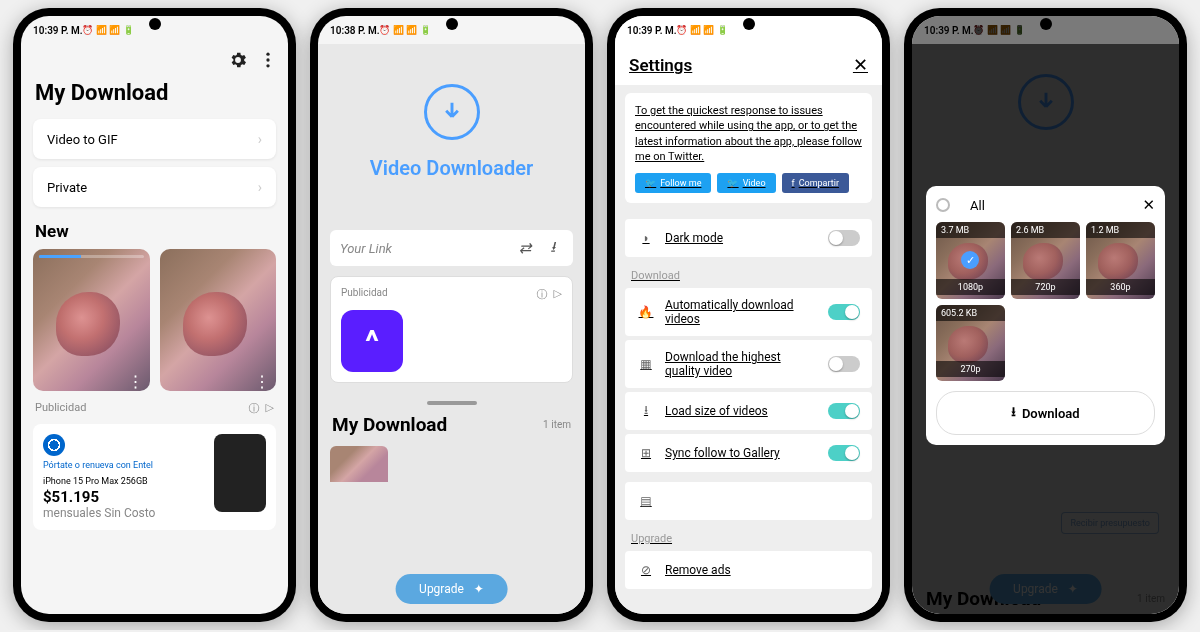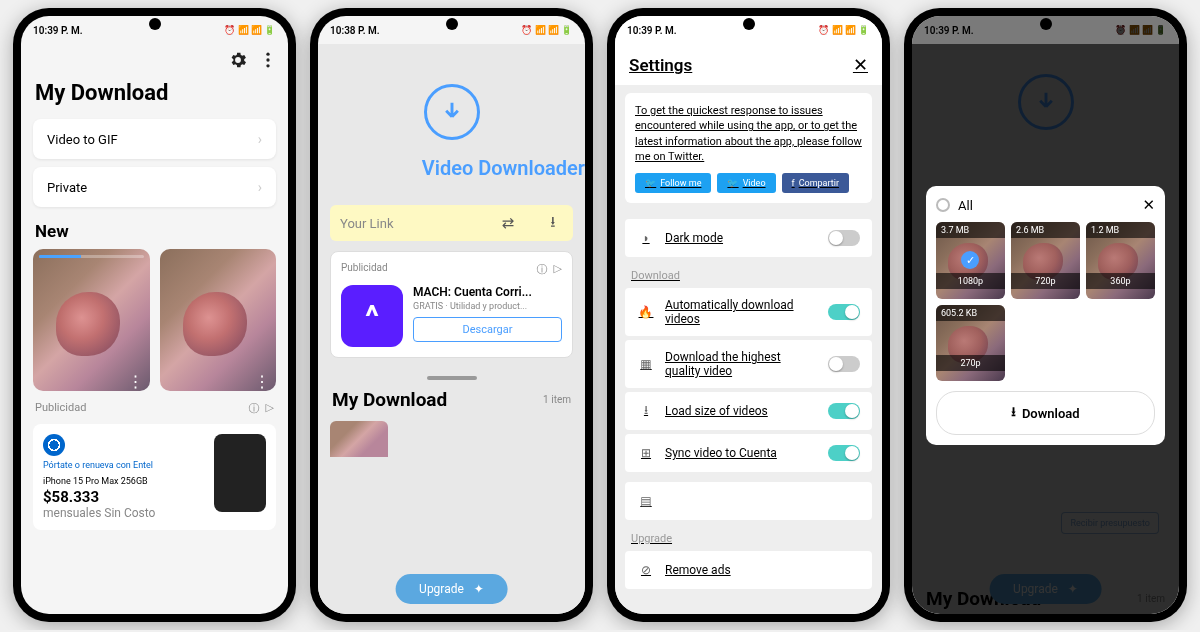--- a/index.html
+++ b/index.html
@@ -1,20 +1,20 @@
 <!DOCTYPE html>
 <html><head>
 <meta charset="utf-8">
 <style>
 * { box-sizing: border-box; margin: 0; padding: 0; font-family: -apple-system, Roboto, sans-serif; }
 body { background: #f0f0f0; display: flex; gap: 14px; padding: 8px; justify-content: center; }
 .phone { width: 283px; height: 614px; background: #000; border-radius: 36px; padding: 8px; position: relative; box-shadow: 0 4px 20px rgba(0,0,0,0.3); }
 .screen { width: 100%; height: 100%; background: #f5f5f5; border-radius: 28px; overflow: hidden; position: relative; display: flex; flex-direction: column; }
 .notch { position: absolute; top: 10px; left: 50%; transform: translateX(-50%); width: 12px; height: 12px; background: #000; border-radius: 50%; z-index: 100; }
-.statusbar { height: 28px; display: flex; justify-content: space-between; align-items: center; padding: 0 12px; font-size: 10px; font-weight: 600; background: transparent; }
+.statusbar { height: 28px; display: flex; justify-content: flex-start; align-items: center; padding: 0 12px; font-size: 10px; font-weight: 600; background: transparent; }
 .statusbar-icons { display: flex; gap: 3px; align-items: center; font-size: 9px; }
 .content { flex: 1; overflow: hidden; display: flex; flex-direction: column; }
 .topbar { display: flex; justify-content: flex-end; align-items: center; padding: 6px 10px; gap: 10px; }
 .gear-icon, .more-icon { width: 20px; height: 20px; }
 h1 { font-size: 22px; font-weight: 700; padding: 4px 14px 10px; }
 .menu-btn { background: #fff; margin: 4px 12px; padding: 12px 14px; border-radius: 8px; display: flex; justify-content: space-between; align-items: center; font-size: 13px; box-shadow: 0 1px 3px rgba(0,0,0,0.08); }
 .chev { color: #ccc; font-size: 14px; }
 h2 { font-size: 17px; font-weight: 700; padding: 10px 14px 8px; }
 .grid2 { display: flex; gap: 10px; padding: 0 12px; }
 .thumb { flex: 1; aspect-ratio: 0.82; background: linear-gradient(135deg, #8b6f5c 0%, #a88573 30%, #d4a5a5 50%, #b8869b 70%, #6b5a6e 100%); border-radius: 10px; position: relative; }
@@ -25,22 +25,22 @@
 .ad-label { display: flex; justify-content: space-between; padding: 10px 14px 4px; font-size: 11px; color: #888; }
 .ad-icons { display: flex; gap: 6px; font-size: 11px; }
 .ad1 { margin: 4px 12px; background: #fff; border-radius: 8px; padding: 10px; display: flex; gap: 10px; font-size: 10px; }
 .ad1-left { flex: 1; }
 .ad1-logo { width: 22px; height: 22px; background: radial-gradient(circle,#0066cc 30%,#fff 30%,#fff 40%,#0066cc 40%); border-radius: 50%; margin-bottom: 4px; }
 .ad1-phone { width: 52px; height: 78px; background: #222; border-radius: 8px; }
 .big-price { font-size: 15px; font-weight: 700; }
 .screen2 .content { background: #e8e8e8; }
 .dl-logo { width: 56px; height: 56px; margin: 40px auto 16px; border: 3px solid #4a9eff; border-radius: 50%; display: flex; align-items: center; justify-content: center; }
 .dl-logo svg { width: 28px; height: 28px; }
-.app-title { text-align: right; color: #4a9eff; font-size: 20px; font-weight: 600; margin-bottom: 25px; }
-.link-row { display: flex; background: #fef9c3; margin: 0 12px; border-radius: 6px; align-items: center; padding: 8px 10px; gap: 25px; }
+.app-title { text-align: center; color: #4a9eff; font-size: 20px; font-weight: 600; margin-bottom: 50px; }
+.link-row { display: flex; background: #ffffff; margin: 0 12px; border-radius: 6px; align-items: center; padding: 8px 10px; gap: 8px; font-style: italic; }
 .link-input { flex: 1; color: #888; font-size: 13px; }
 .link-icon { width: 20px; height: 20px; display: flex; align-items: center; justify-content: center; color: #555; font-size: 15px; }
 .ad-card { margin: 10px 12px; background: #fff; border: 1px solid #ddd; border-radius: 8px; padding: 10px; }
 .ad-card-head { display: flex; justify-content: space-between; font-size: 10px; color: #888; margin-bottom: 8px; }
 .ad-card-body { display: flex; gap: 10px; }
 .ad-app-icon { width: 62px; height: 62px; background: #5a1eff; border-radius: 12px; display: flex; align-items: center; justify-content: center; color: #fff; font-size: 32px; font-weight: 700; }
 .ad-app-info { flex: 1; }
 .ad-app-title { font-size: 12px; font-weight: 600; margin-bottom: 2px; }
 .ad-app-sub { font-size: 9px; color: #888; margin-bottom: 6px; }
 .ad-app-btn { border: 1px solid #4a9eff; color: #4a9eff; font-size: 11px; padding: 5px; text-align: center; border-radius: 4px; }
@@ -65,27 +65,27 @@
 .setting-sub { font-size: 9px; color: #888; margin-top: 1px; }
 .toggle { width: 32px; height: 16px; background: #ccc; border-radius: 8px; position: relative; flex-shrink: 0; }
 .toggle::after { content: ''; position: absolute; width: 14px; height: 14px; background: #fff; border-radius: 50%; top: 1px; left: 1px; box-shadow: 0 1px 2px rgba(0,0,0,0.3); }
 .toggle.on { background: #4dd0c7; }
 .toggle.on::after { left: auto; right: 1px; }
 .group-label { font-size: 11px; color: #999; padding: 10px 16px 4px; }
 .dim-bg { position: absolute; inset: 0; background: rgba(0,0,0,0.5); border-radius: 28px; }
 .bg-content { filter: brightness(0.4); }
 .quality-modal { position: absolute; top: 170px; left: 14px; right: 14px; background: #fff; border-radius: 10px; padding: 10px; z-index: 50; }
 .modal-head { display: flex; justify-content: space-between; align-items: center; margin-bottom: 8px; }
-.modal-head-left { display: flex; align-items: center; gap: 8px; font-size: 13px; }
+.modal-head-left { display: flex; align-items: center; gap: 20px; font-size: 13px; }
 .radio-off { width: 14px; height: 14px; border: 2px solid #bbb; border-radius: 50%; }
 .q-grid { display: flex; flex-wrap: wrap; gap: 6px; }
 .q-item { width: calc(33.33% - 4px); aspect-ratio: 0.9; border-radius: 6px; overflow: hidden; position: relative; background: linear-gradient(135deg,#6b5648 0%,#8b6f5c 30%,#a88573 50%,#8b6a7b 70%,#4b3a4e 100%); }
 .q-item::before { content: ''; position: absolute; top: 28%; left: 18%; width: 58%; height: 48%; background: radial-gradient(ellipse at 40% 40%,#c07878 0%,#a05858 50%,#6a3a4a 90%); border-radius: 50% 45% 50% 40%; opacity: 0.8; }
 .q-size { position: absolute; top: 0; left: 0; right: 0; background: rgba(0,0,0,0.6); color: #fff; font-size: 9px; padding: 3px 5px; }
-.q-res { position: absolute; bottom: 10px; left: 0; right: 0; background: rgba(0,0,0,0.6); color: #fff; font-size: 9px; padding: 3px 5px; text-align: center; }
+.q-res { position: absolute; bottom: 4px; left: 0; right: 0; background: rgba(0,0,0,0.6); color: #fff; font-size: 9px; padding: 3px 5px; text-align: center; }
 .q-check { position: absolute; top: 50%; left: 50%; transform: translate(-50%,-50%); width: 18px; height: 18px; background: #4a9eff; border-radius: 50%; display: flex; align-items: center; justify-content: center; color: #fff; font-size: 11px; }
 .dl-btn { margin-top: 10px; border: 1px solid #ddd; border-radius: 20px; padding: 10px; text-align: center; font-size: 13px; font-weight: 600; display: flex; align-items: center; justify-content: center; gap: 6px; }
 .ghost-btn { position: absolute; bottom: 80px; right: 20px; border: 1px solid rgba(90,140,200,0.6); color: rgba(90,140,200,0.8); font-size: 9px; padding: 5px 8px; border-radius: 4px; background: rgba(255,255,255,0.1); }
 </style>
 </head>
 <body>
 
 <div class="phone">
   <div class="notch"></div>
   <div class="screen">
@@ -130,21 +130,21 @@
         <span class="ad-icons">
             <span>ⓘ</span> 
             <span>▷</span>
           </span>
       </div>
       <div class="ad1">
         <div class="ad1-left">
           <div class="ad1-logo"></div>
           <div style="font-size:9px;color:#0066cc;margin-bottom:6px">Pórtate o renueva con Entel</div>
           <div style="font-size:9px;margin-bottom:2px">iPhone 15 Pro Max 256GB</div>
-          <div class="big-price">$58.333</div>
+          <div class="big-price">$51.195</div>
           <div style="font-size:12px;color:#888">mensuales Sin Costo</div>
         </div>
         <div class="ad1-phone"></div>
       </div>
     </div>
   </div>
 </div>
 
 <div class="phone">
   <div class="notch"></div>
@@ -168,25 +168,20 @@
       <div class="ad-card">
         <div class="ad-card-head">
           <span>Publicidad</span>
           <span class="ad-icons">
               <span>ⓘ</span> 
               <span>▷</span>
             </span>
         </div>
         <div class="ad-card-body">
           <div class="ad-app-icon">^</div>
-          <div class="ad-app-info">
-            <div class="ad-app-title">MACH: Cuenta Corri...</div>
-            <div class="ad-app-sub">GRATIS · Utilidad y product...</div>
-            <div class="ad-app-btn">Descargar</div>
-          </div>
         </div>
       </div>
       <div class="handlebar"></div>
       <div class="section-row">
         <h1 style="padding:0;font-size:19px">My Download</h1>
         <span class="section-count">1 item</span>
       </div>
       <div class="peek-thumb"></div>
       <div class="bottom-banner">
         <span>Upgrade</span>
@@ -241,21 +236,21 @@
         <span class="setting-label">Download the highest quality video</span>
         <span class="toggle"></span>
       </div>
       <div class="setting-item">
         <span class="setting-icon">⭳</span>
         <span class="setting-label">Load size of videos</span>
         <span class="toggle on"></span>
       </div>
       <div class="setting-item">
         <span class="setting-icon">⊞</span>
-        <span class="setting-label">Sync video to Cuenta</span>
+        <span class="setting-label">Sync follow to Gallery</span>
         <span class="toggle on"></span>
       </div>
       <div class="setting-item first-group">
         <span class="setting-icon">▤</span>
       </div>
       <div class="group-label">Upgrade</div>
       <div class="setting-item">
         <span class="setting-icon">⊘</span>
         <span class="setting-label">Remove ads</span>
       </div>

